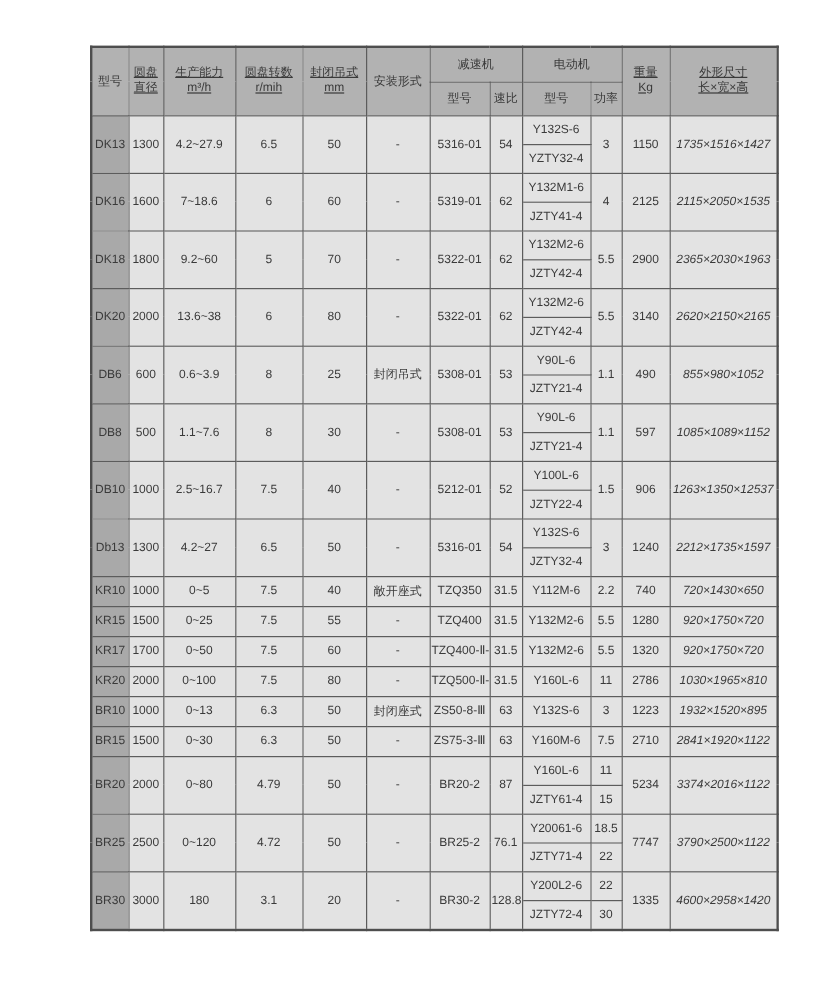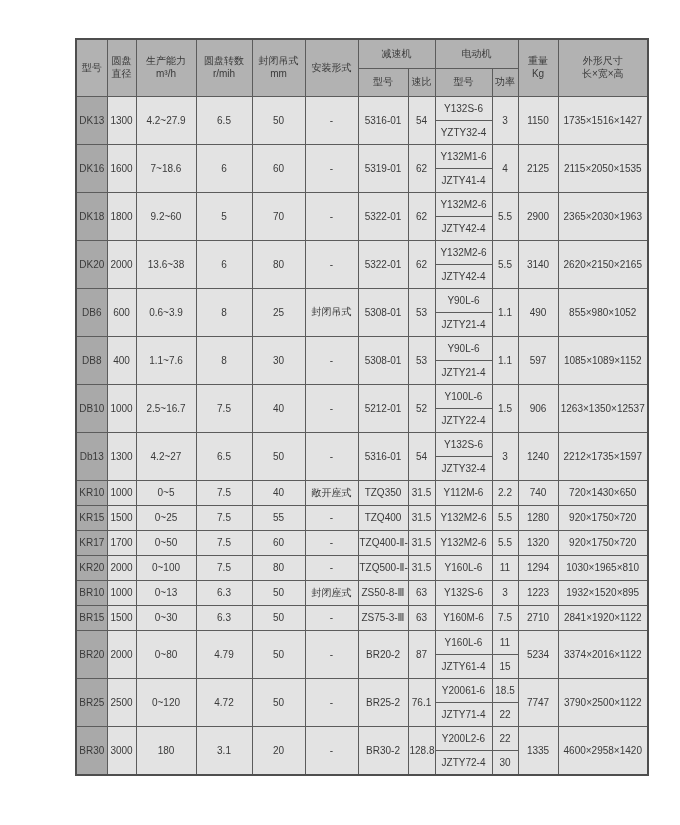--- a/index.html
+++ b/index.html
@@ -13,22 +13,22 @@
     font-size:10px;font-weight:400;color:#3a3a3a;
     padding:0 1px;overflow:hidden;white-space:nowrap;
   }
   table.spec th{background:#b2b2b2;}
   table.spec td{background:#e3e3e3;}
   table.spec td.model{background:#a9a9a9;}
   tr.hr1{height:29px;}
   tr.hr2{height:28px;}
   tr.single td{height:24px;}
   tr.half td{height:23px;}
-  th .l{display:block;line-height:1.25;}
-  td.dims{font-size:9px;}
+  th .l{display:block;line-height:1.25;text-decoration:underline;}
+  td.dims{font-size:9px;font-style:italic;}
   td.tiny{font-size:6.5px;}
   td.sm{font-size:8px;}
 </style>
 </head>
 <body>
 
 <div id="page">
   <table class="spec">
     <colgroup>
       <col style="width:31px">
@@ -163,21 +163,21 @@
           <td>Y90L-6</td>
           <td rowspan="2">1.1</td>
           <td rowspan="2">490</td>
           <td rowspan="2" class="dims">855×980×1052</td>
         </tr>
         <tr class="half">
           <td>JZTY21-4</td>
         </tr>
         <tr class="half">
           <td rowspan="2" class="model">DB8</td>
-          <td rowspan="2">400</td>
+          <td rowspan="2">500</td>
           <td rowspan="2">1.1~7.6</td>
           <td rowspan="2">8</td>
           <td rowspan="2">30</td>
           <td rowspan="2">-</td>
           <td rowspan="2">5308-01</td>
           <td rowspan="2">53</td>
           <td>Y90L-6</td>
           <td rowspan="2">1.1</td>
           <td rowspan="2">597</td>
           <td rowspan="2" class="dims">1085×1089×1152</td>
@@ -265,21 +265,21 @@
           <td class="model">KR20</td>
           <td>2000</td>
           <td>0~100</td>
           <td>7.5</td>
           <td>80</td>
           <td>-</td>
           <td class="tiny">TZQ500-Ⅱ-1Y</td>
           <td>31.5</td>
           <td>Y160L-6</td>
           <td>11</td>
-          <td>1294</td>
+          <td>2786</td>
           <td class="dims">1030×1965×810</td>
         </tr>
         <tr class="single">
           <td class="model">BR10</td>
           <td>1000</td>
           <td>0~13</td>
           <td>6.3</td>
           <td>50</td>
           <td>封闭座式</td>
           <td>ZS50-8-Ⅲ</td>

